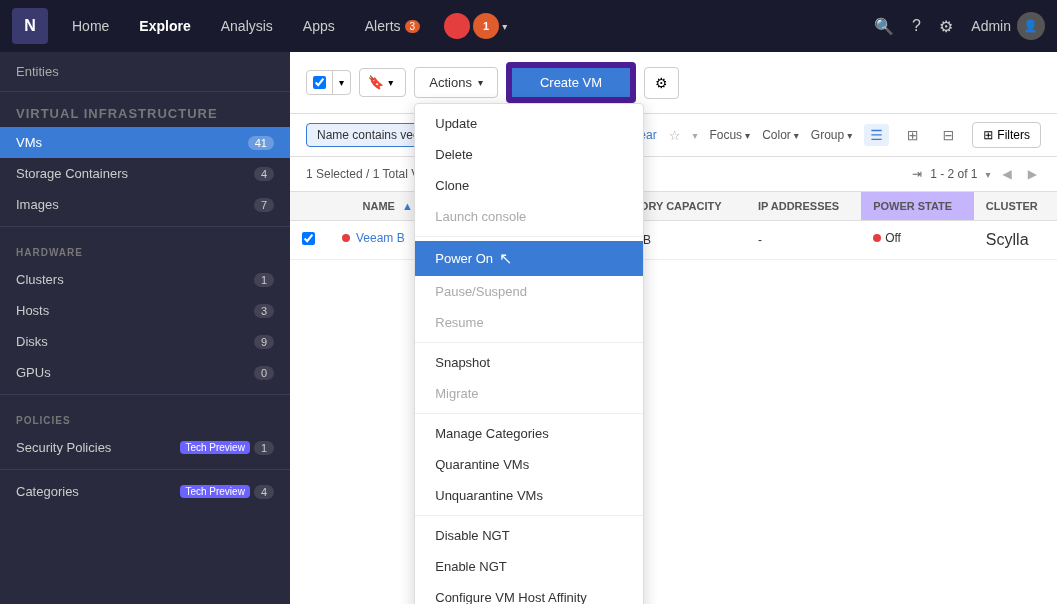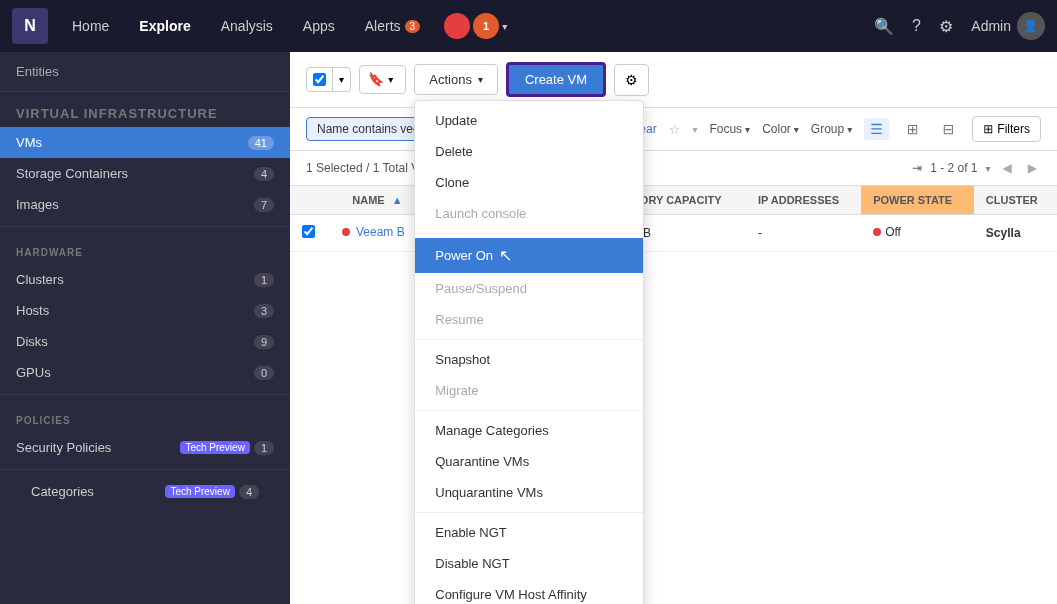--- a/index.html
+++ b/index.html
@@ -84,21 +84,21 @@
 
     <hr style="border:none;border-top:1px solid #3a3a50;margin:6px 0;">
     <div style="font-size:10px;font-weight:700;color:#777;letter-spacing:1px;padding:14px 16px 6px 16px;text-transform:uppercase;">POLICIES</div>
     <div style="display:flex;align-items:center;padding:8px 16px;cursor:pointer;color:#ccc;font-size:13px;gap:4px;">
       <span style="flex:1;">Security Policies</span>
       <span style="background:#6c63ff;color:white;font-size:10px;border-radius:4px;padding:1px 5px;">Tech Preview</span>
       <span style="background:rgba(255,255,255,0.12);color:#ccc;font-size:11px;border-radius:10px;padding:1px 7px;">1</span>
     </div>
 
     <hr style="border:none;border-top:1px solid #3a3a50;margin:6px 0;">
-    <div style="display:flex;align-items:center;padding:8px 31px;cursor:pointer;color:#ccc;font-size:13px;gap:4px;">
+    <div style="display:flex;align-items:center;padding:8px 16px;cursor:pointer;color:#ccc;font-size:13px;gap:4px;">
       <span style="flex:1;">Categories</span>
       <span style="background:#6c63ff;color:white;font-size:10px;border-radius:4px;padding:1px 5px;">Tech Preview</span>
       <span style="background:rgba(255,255,255,0.12);color:#ccc;font-size:11px;border-radius:10px;padding:1px 7px;">4</span>
     </div>
   </aside>
 
   <main style="flex:1;background:#f5f5f5;display:flex;flex-direction:column;overflow:hidden;position:relative;">
 
     <div style="background:white;padding:10px 16px;display:flex;align-items:center;gap:8px;border-bottom:1px solid #ddd;position:relative;z-index:10;">
       <div style="display:flex;align-items:center;gap:0;border:1px solid #ccc;border-radius:4px;overflow:hidden;">
@@ -128,26 +128,26 @@
           <div style="padding:8px 20px;font-size:13px;color:#aaa;">Pause/Suspend</div>
           <div style="padding:8px 20px;font-size:13px;color:#aaa;">Resume</div>
           <hr style="border:none;border-top:1px solid #eee;margin:4px 0;">
           <div style="padding:8px 20px;cursor:pointer;font-size:13px;color:#333;">Snapshot</div>
           <div style="padding:8px 20px;font-size:13px;color:#aaa;">Migrate</div>
           <hr style="border:none;border-top:1px solid #eee;margin:4px 0;">
           <div style="padding:8px 20px;cursor:pointer;font-size:13px;color:#333;">Manage Categories</div>
           <div style="padding:8px 20px;cursor:pointer;font-size:13px;color:#333;">Quarantine VMs</div>
           <div style="padding:8px 20px;cursor:pointer;font-size:13px;color:#333;">Unquarantine VMs</div>
           <hr style="border:none;border-top:1px solid #eee;margin:4px 0;">
+          <div style="padding:8px 20px;cursor:pointer;font-size:13px;color:#333;">Disable NGT</div>
           <div style="padding:8px 20px;cursor:pointer;font-size:13px;color:#333;">Enable NGT</div>
-          <div style="padding:8px 20px;cursor:pointer;font-size:13px;color:#333;">Disable NGT</div>
           <div style="padding:8px 20px;cursor:pointer;font-size:13px;color:#333;">Configure VM Host Affinity</div>
         </div>
       </div>
-      <button style="background:#3a7bd5;color:white;border:3px solid #4c1d95;padding:7px 16px;border-radius:4px;cursor:pointer;font-size:13px;font-weight:500;">Create VM</button>
+      <button style="background:#3a7bd5;color:white;border:6px solid #4c1d95;padding:7px 28px;border-radius:4px;cursor:pointer;font-size:13px;font-weight:500;">Create VM</button>
       <button style="border:1px solid #ccc;background:white;padding:7px 10px;border-radius:4px;cursor:pointer;font-size:14px;">⚙</button>
     </div>
 
     <div style="background:white;padding:8px 16px;display:flex;align-items:center;gap:8px;border-bottom:1px solid #ddd;">
       <div style="background:#e8f0fe;border:1px solid #3a7bd5;color:#333;padding:4px 10px;border-radius:4px;font-size:12px;display:flex;align-items:center;gap:6px;">
         <span>Name contains veeam</span>
       </div>
       <div style="margin-left:auto;display:flex;align-items:center;gap:12px;">
         <span style="color:#3a7bd5;font-size:12px;cursor:pointer;">Clear</span>
         <span style="color:#aaa;cursor:pointer;">☆</span>
@@ -183,47 +183,47 @@
         <span style="cursor:pointer;color:#aaa;padding:2px 4px;">◀</span>
         <span style="cursor:pointer;color:#aaa;padding:2px 4px;">▶</span>
       </div>
     </div>
 
     <div style="flex:1;overflow:auto;background:white;">
       <table style="width:100%;border-collapse:collapse;">
         <thead>
           <tr>
             <th style="background:#f5f5f5;padding:8px 12px;text-align:left;font-size:11px;font-weight:600;color:#555;border-bottom:1px solid #ddd;width:40px;"></th>
-            <th style="background:#f5f5f5;padding:8px 12px;text-align:center;font-size:11px;font-weight:600;color:#555;border-bottom:1px solid #ddd;cursor:pointer;">
+            <th style="background:#f5f5f5;padding:8px 12px;text-align:right;font-size:11px;font-weight:600;color:#555;border-bottom:1px solid #ddd;cursor:pointer;">
               <span>NAME</span>
               <span style="color:#3a7bd5;margin-left:4px;">▲</span>
             </th>
             <th style="background:#f5f5f5;padding:8px 12px;text-align:left;font-size:11px;font-weight:600;color:#555;border-bottom:1px solid #ddd;">OWNER</th>
             <th style="background:#f5f5f5;padding:8px 12px;text-align:left;font-size:11px;font-weight:600;color:#555;border-bottom:1px solid #ddd;">HYPERVISOR</th>
             <th style="background:#f5f5f5;padding:8px 12px;text-align:left;font-size:11px;font-weight:600;color:#555;border-bottom:1px solid #ddd;">MEMORY CAPACITY</th>
             <th style="background:#f5f5f5;padding:8px 12px;text-align:left;font-size:11px;font-weight:600;color:#555;border-bottom:1px solid #ddd;">IP ADDRESSES</th>
-            <th style="background:#fdba74;padding:8px 12px;text-align:left;font-size:11px;font-weight:600;color:#555;border-bottom:1px solid #ddd;">POWER STATE</th>
+            <th style="background:#c4b5fd;padding:8px 12px;text-align:left;font-size:11px;font-weight:600;color:#555;border-bottom:1px solid #ddd;">POWER STATE</th>
             <th style="background:#f5f5f5;padding:8px 12px;text-align:left;font-size:11px;font-weight:600;color:#555;border-bottom:1px solid #ddd;">CLUSTER</th>
           </tr>
         </thead>
         <tbody>
           <tr style="border-bottom:1px solid #eee;">
             <td style="padding:10px 12px;"><input type="checkbox" checked="" style=""></td>
             <td style="padding:10px 12px;font-size:12px;color:#333;display:flex;align-items:center;gap:6px;">
               <span style="width:8px;height:8px;border-radius:50%;background:#e53e3e;display:inline-block;flex-shrink:0;"></span>
               <span style="color:#3a7bd5;cursor:pointer;">Veeam B</span>
             </td>
             <td style="padding:10px 12px;font-size:12px;color:#333;">admin</td>
             <td style="padding:10px 12px;font-size:12px;color:#333;">-</td>
             <td style="padding:10px 12px;font-size:12px;color:#333;">10 GiB</td>
             <td style="padding:10px 12px;font-size:12px;color:#333;">-</td>
             <td style="padding:10px 12px;font-size:12px;color:#333;display:flex;align-items:center;gap:4px;">
               <span style="width:8px;height:8px;border-radius:50%;background:#e53e3e;display:inline-block;"></span>
               <span>Off</span>
             </td>
-            <td style="padding:10px 12px;font-size:12px;color:#333;font-weight:bold;">Scylla</td>
+            <td style="padding:10px 12px;font-size:16px;color:#333;">Scylla</td>
           </tr>
         </tbody>
       </table>
     </div>
 
   </main>
 </div>
 
 </body></html>

